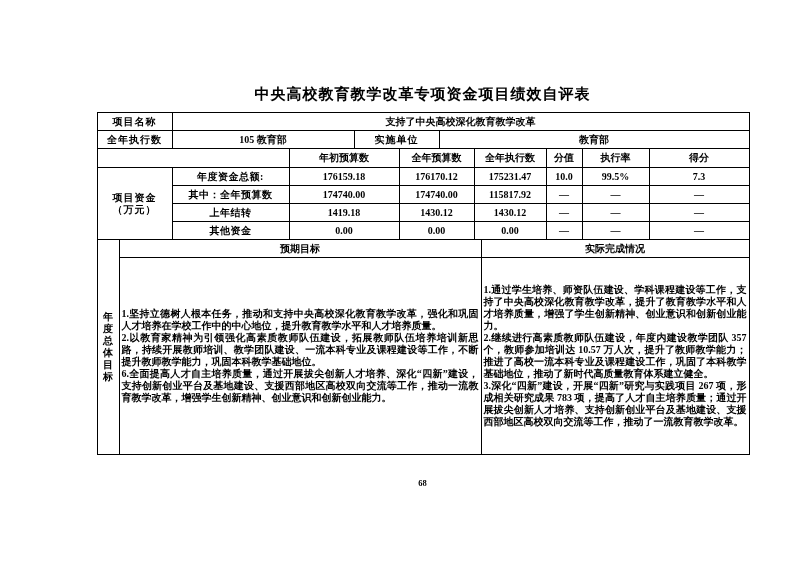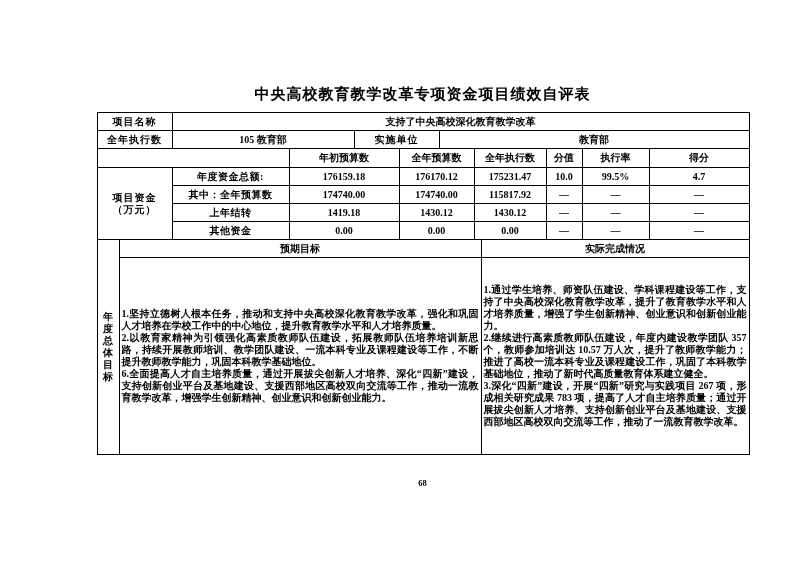--- a/index.html
+++ b/index.html
@@ -86,21 +86,21 @@
 
     <tr style="height:18px">
       <td colspan="2" rowspan="4" class="group-label">项目资金
 （万元）</td>
       <td class="rlabel">年度资金总额:</td>
       <td colspan="2" class="num">176159.18</td>
       <td colspan="2" class="num">176170.12</td>
       <td colspan="2" class="num">175231.47</td>
       <td class="num">10.0</td>
       <td class="num">99.5%</td>
-      <td class="num">4.7</td>
+      <td class="num">7.3</td>
     </tr>
 
     <tr style="height:18px">
       <td class="rlabel">其中：全年预算数</td>
       <td colspan="2" class="num">174740.00</td>
       <td colspan="2" class="num">174740.00</td>
       <td colspan="2" class="num">115817.92</td>
       <td class="num">—</td>
       <td class="num">—</td>
       <td class="num">—</td>

